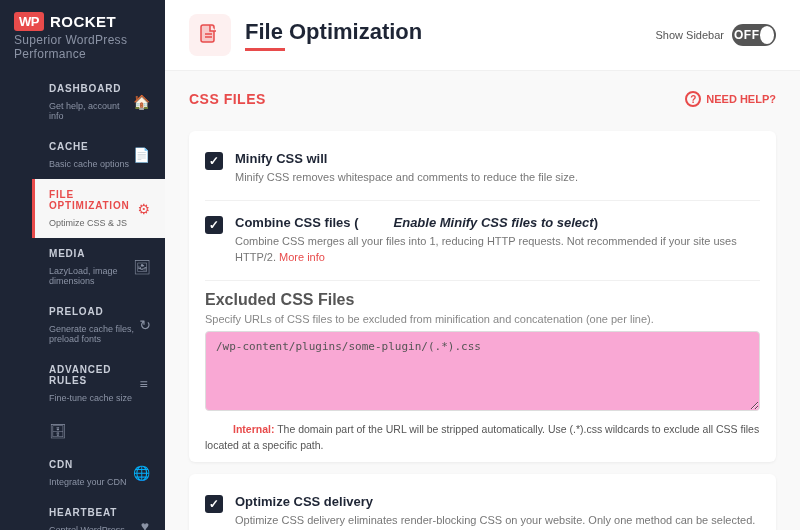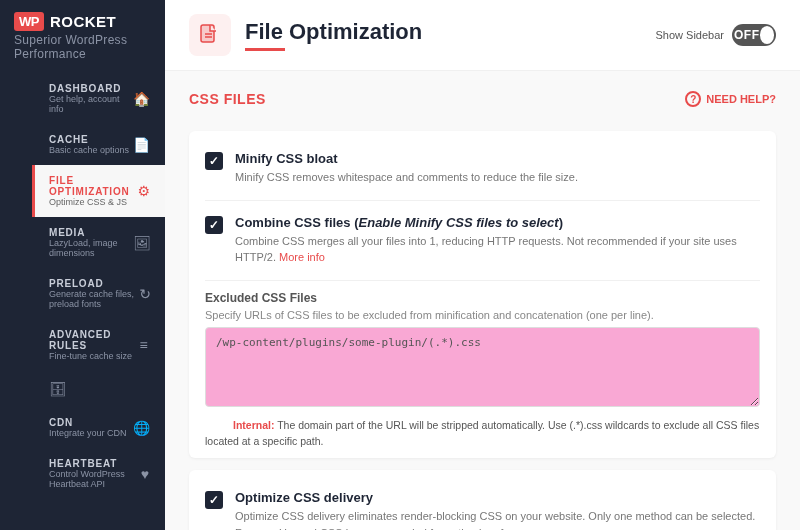--- a/index.html
+++ b/index.html
@@ -67,21 +67,21 @@
       font-size: 10px;
       font-weight: 700;
       letter-spacing: 0.8px;
       text-transform: uppercase;
       color: #c8cdd8;
     }
     .nav-item.active .nav-label { color: #e84b4b; }
     .nav-sublabel {
       font-size: 9px;
       color: #8b93a5;
-      margin-top: 0;
+      margin-top: 7px;
     }
     .nav-item.active .nav-sublabel { color: #666; }
     .nav-icon {
       color: #8b93a5;
       font-size: 14px;
       width: 18px;
       text-align: center;
     }
     .nav-item.active .nav-icon { color: #e84b4b; }
 
@@ -234,36 +234,37 @@
     .option-content { flex: 1; }
     .option-title {
       font-size: 13px;
       font-weight: 600;
       color: #1e2535;
       margin-bottom: 3px;
     }
     .option-title em {
       font-style: italic;
       font-weight: 700;
+      margin-left: 35px;
     }
     .option-desc {
       font-size: 11px;
       color: #777;
       line-height: 1.5;
     }
     .option-desc a {
       color: #e84b4b;
       text-decoration: none;
     }
 
     .excluded-section {
       margin-top: 10px;
     }
     .excluded-label {
-      font-size: 12px;
+      font-size: 16px;
       font-weight: 600;
       color: #555;
       margin-bottom: 4px;
     }
     .excluded-sublabel {
       font-size: 11px;
       color: #888;
       margin-bottom: 6px;
     }
     .excluded-textarea {
@@ -408,21 +409,21 @@
     </div>
 
     <div class="content-card">
       <div class="option-row">
         <div class="checkbox-wrap">
           <div class="checkbox-custom">
             <span class="checkmark">✓</span>
           </div>
         </div>
         <div class="option-content">
-          <div class="option-title">Minify CSS bloat</div>
+          <div class="option-title">Minify CSS will</div>
           <div class="option-desc">Minify CSS removes whitespace and comments to reduce the file size.</div>
         </div>
       </div>
 
       <div class="option-row">
         <div class="checkbox-wrap">
           <div class="checkbox-custom">
             <span class="checkmark">✓</span>
           </div>
         </div>

